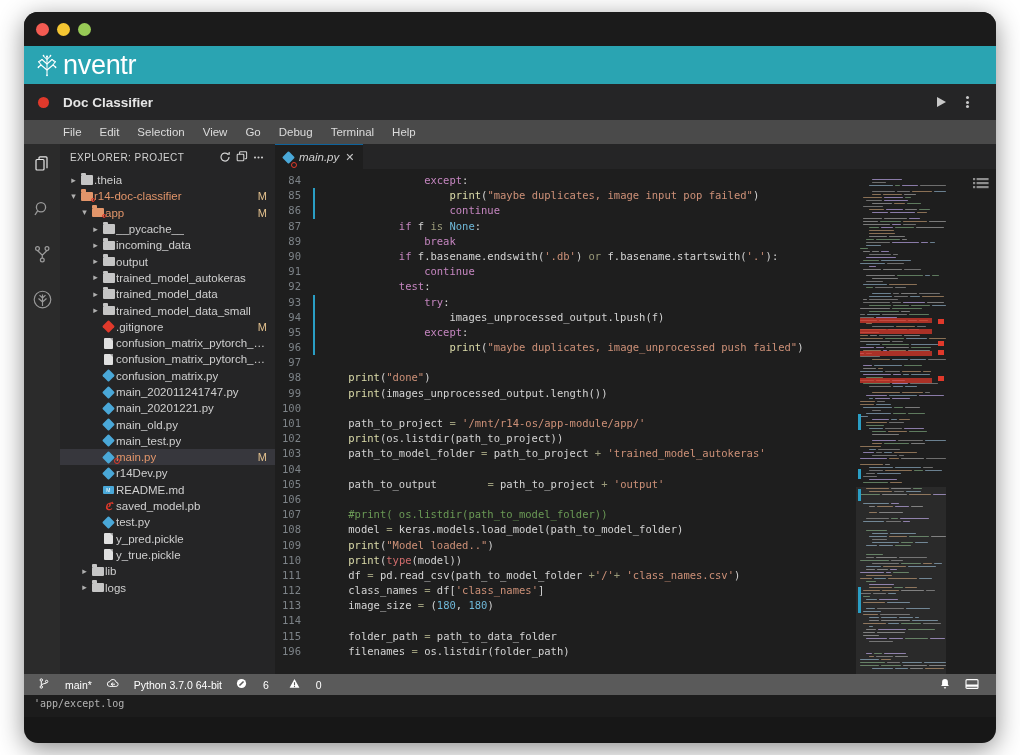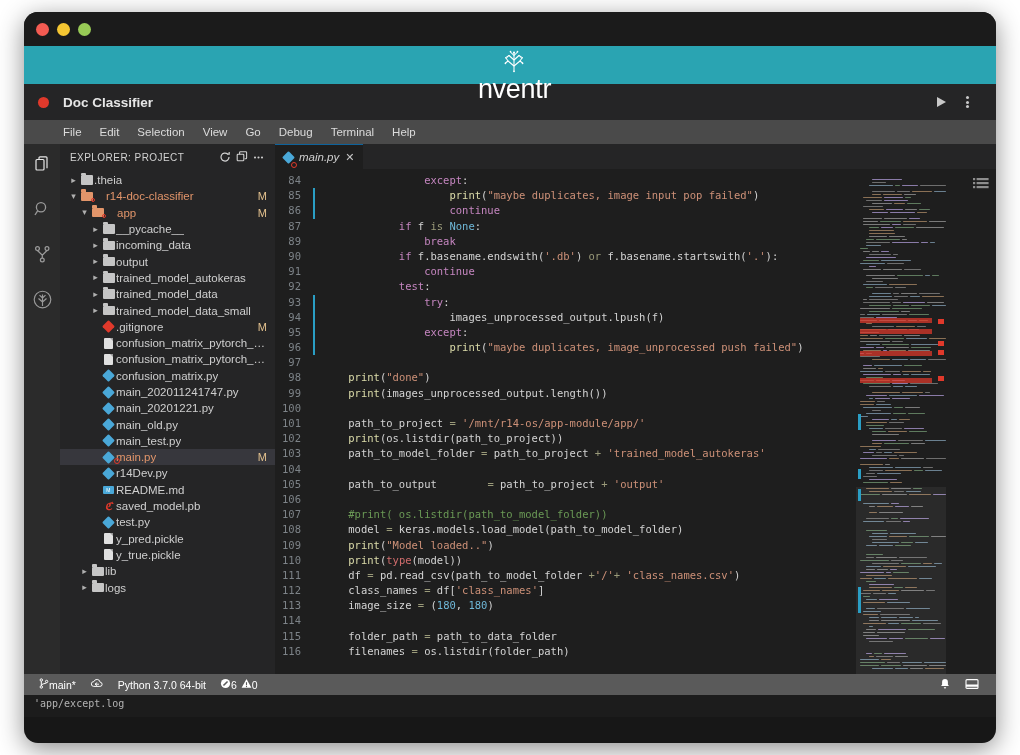--- a/index.html
+++ b/index.html
@@ -32,21 +32,20 @@
   .dot.red { background: #f45b52; }
   .dot.yellow { background: #f5c632; }
   .dot.green { background: #98ca56; }
 
   
   #brandbar {
     height: 38px;
     background: #2aa4b2;
     display: flex; align-items: center;
     padding-left: 8px;
-    flex-direction: column;
   }
   #brand-logo { width: 30px; height: 30px; flex: 0 0 30px; }
   #brand-name {
     color: #ffffff;
     font-size: 27px;
     font-weight: 300;
     letter-spacing: -.3px;
     line-height: 1;
     margin-left: 1px;
   }
@@ -129,21 +128,21 @@
     padding-right: 8px; white-space: nowrap;
   }
   .row.sel { background: #37373d; }
   .chev {
     width: 11px; flex: 0 0 11px; text-align: center;
     color: #b0b0b0; font-size: 9px; line-height: 1;
   }
   .ficon { width: 15px; flex: 0 0 15px; display:flex; align-items:center; justify-content:center; }
   .rname { overflow: hidden; text-overflow: ellipsis; }
   .rbadge { margin-left: auto; color: #e2c08d; font-size: 11px; padding-left: 6px; }
-  .row.orange .rname { color: #e2956a; margin-left: 12px; }
+  .row.orange .rname { color: #e2956a; }
   .row.sel .rname { color: #e2956a; }
 
   
   .folder {
     width: 12px; height: 9.5px; background: #c5c5c5; border-radius: 1px; position: relative;
   }
   .folder::before {
     content:''; position:absolute; left:0; top:-2.5px; width:5.5px; height:2.5px;
     background:#c5c5c5; border-radius:1px 1px 0 0;
   }
@@ -222,21 +221,21 @@
 
   #rightbar { width: 36px; flex: 0 0 36px; background: #1e1e1e; position:relative; }
 
   
   #statusbar {
     height: 21px; background: #5a5a5a;
     display: flex; align-items: center;
     padding: 0 10px 0 8px; gap: 0;
     color: #ffffff; font-size: 10.5px;
   }
-  .sitem { display: flex; align-items: center; gap: 0; padding: 4px 7px; height: 21px; white-space:nowrap;}
+  .sitem { display: flex; align-items: center; gap: 16px; padding: 4px 7px; height: 21px; white-space:nowrap;}
   #status-spacer { flex: 1 1 auto; }
 
   
   #terminal {
     height: 22px; background: #1c1c1c;
     color: #cccccc; font-family: "DejaVu Sans Mono", monospace;
     font-size: 10px; padding: 3px 0 0 10px; overflow: hidden;
   }
   #terminal-line { opacity: .85; }
 </style>
@@ -629,21 +628,21 @@
             <div class="cl"><span class="ln">106</span><span class="bar"></span><span class="code"></span></div>
             <div class="cl"><span class="ln">107</span><span class="bar"></span><span class="code"><span class="id">    </span><span class="cmt">#print( os.listdir(path_to_model_folder))</span></span></div>
             <div class="cl"><span class="ln">108</span><span class="bar"></span><span class="code"><span class="id">    model </span><span class="op">=</span><span class="id"> keras.models.load_model(path_to_model_folder)</span></span></div>
             <div class="cl"><span class="ln">109</span><span class="bar"></span><span class="code"><span class="id">    </span><span class="fn">print</span><span class="id">(</span><span class="str">"Model loaded.."</span><span class="id">)</span></span></div>
             <div class="cl"><span class="ln">110</span><span class="bar"></span><span class="code"><span class="id">    </span><span class="fn">print</span><span class="id">(</span><span class="ty">type</span><span class="id">(model))</span></span></div>
             <div class="cl"><span class="ln">111</span><span class="bar"></span><span class="code"><span class="id">    df </span><span class="op">=</span><span class="id"> pd.read_csv(path_to_model_folder </span><span class="op">+</span><span class="str">'/'</span><span class="op">+</span><span class="id"> </span><span class="str">'class_names.csv'</span><span class="id">)</span></span></div>
             <div class="cl"><span class="ln">112</span><span class="bar"></span><span class="code"><span class="id">    class_names </span><span class="op">=</span><span class="id"> df[</span><span class="str">'class_names'</span><span class="id">]</span></span></div>
             <div class="cl"><span class="ln">113</span><span class="bar"></span><span class="code"><span class="id">    image_size </span><span class="op">=</span><span class="id"> (</span><span class="num">180</span><span class="id">, </span><span class="num">180</span><span class="id">)</span></span></div>
             <div class="cl"><span class="ln">114</span><span class="bar"></span><span class="code"></span></div>
             <div class="cl"><span class="ln">115</span><span class="bar"></span><span class="code"><span class="id">    folder_path </span><span class="op">=</span><span class="id"> path_to_data_folder</span></span></div>
-            <div class="cl"><span class="ln">116</span><span class="bar"></span><span class="code"><span class="id">    filenames </span><span class="op">=</span><span class="id"> os.listdir(folder_path)</span></span></div>
+            <div class="cl"><span class="ln">196</span><span class="bar"></span><span class="code"><span class="id">    filenames </span><span class="op">=</span><span class="id"> os.listdir(folder_path)</span></span></div>
           </div>
         <div id="minimap">
             <div class="mml" style="padding-left: 10px;"></div>
             <div class="mml" style="padding-left: 16px;">
               <span class="mseg" style="width:29.931701481342316px;background:#8a7ba8"></span>
             </div>
             <div class="mml" style="padding-left: 16px;">
               <span class="mseg" style="width:13.985676109790802px;background:#6e6e6e"></span>
             </div>
             <div class="mml" style="padding-left: 13px;">

